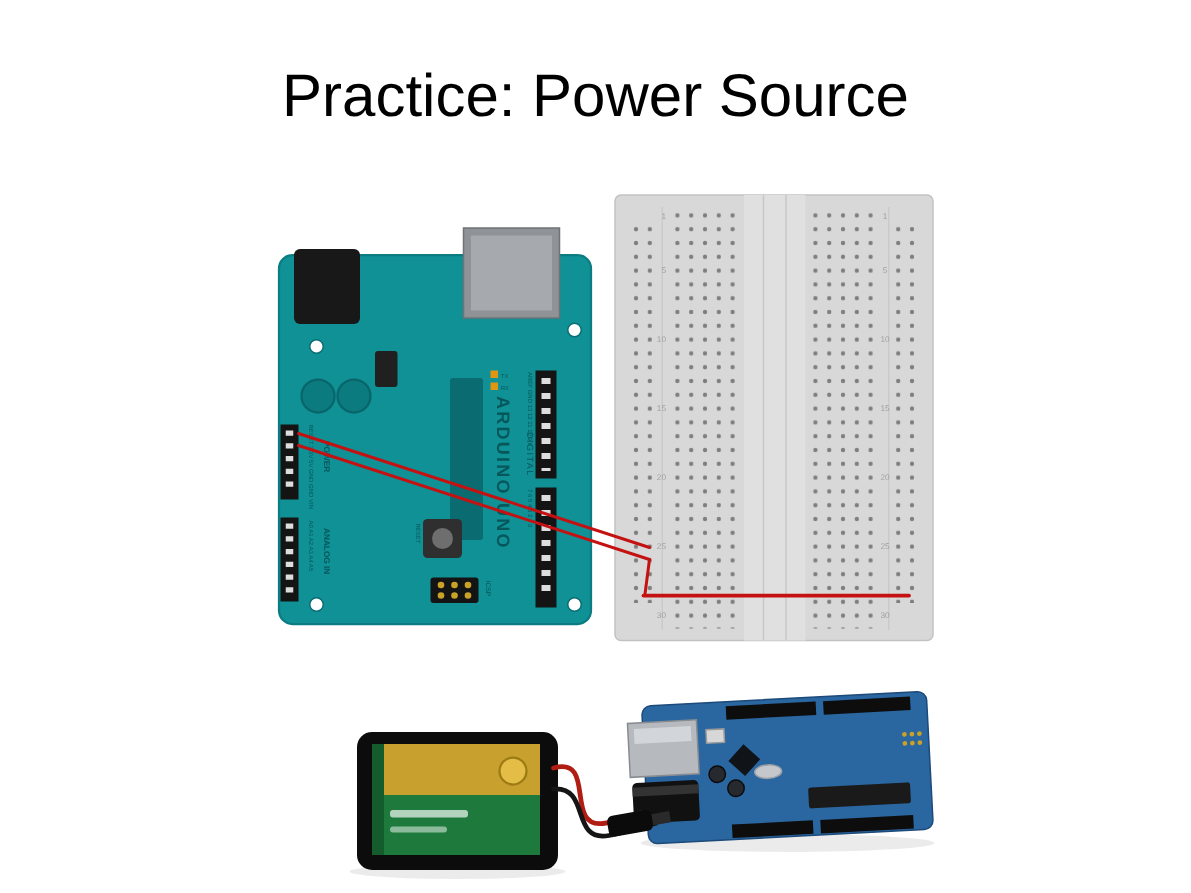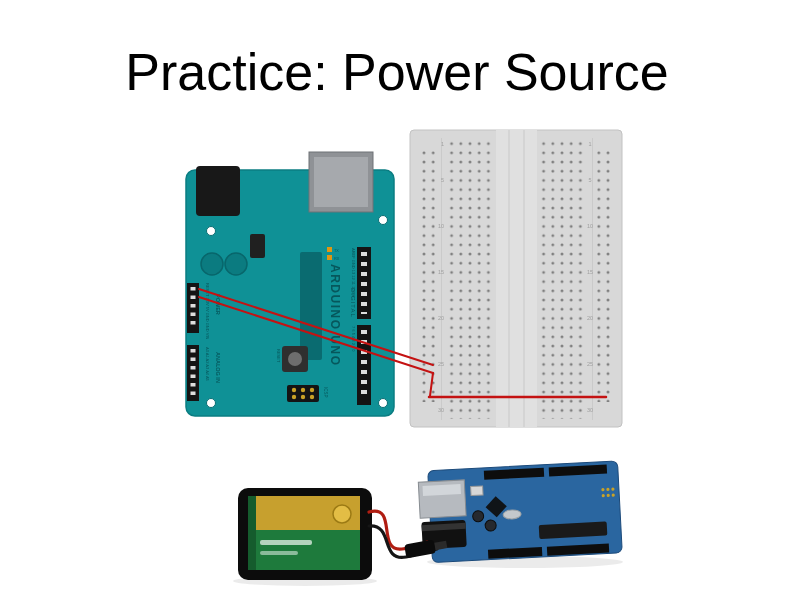--- a/index.html
+++ b/index.html
@@ -1,19 +1,19 @@
 <!DOCTYPE html>
 <html><head>
 <meta charset="utf-8">
 <style>
   html,body{margin:0;padding:0;background:#ffffff;}
   .slide{position:relative;width:794px;height:595px;background:#ffffff;overflow:hidden;
          font-family:"Liberation Sans",sans-serif;}
   .slide-title{position:absolute;top:42px;left:0;width:100%;margin:0;text-align:center;
-               font-size:52px;font-weight:400;color:#000;}
+               font-size:40px;font-weight:400;color:#000;}
   svg{position:absolute;left:0;top:0;}
   text{font-family:"Liberation Sans",sans-serif;}
 </style>
 </head>
 <body>
 
 <div class="slide">
 
   <h1 class="slide-title">Practice: Power Source</h1>
 

